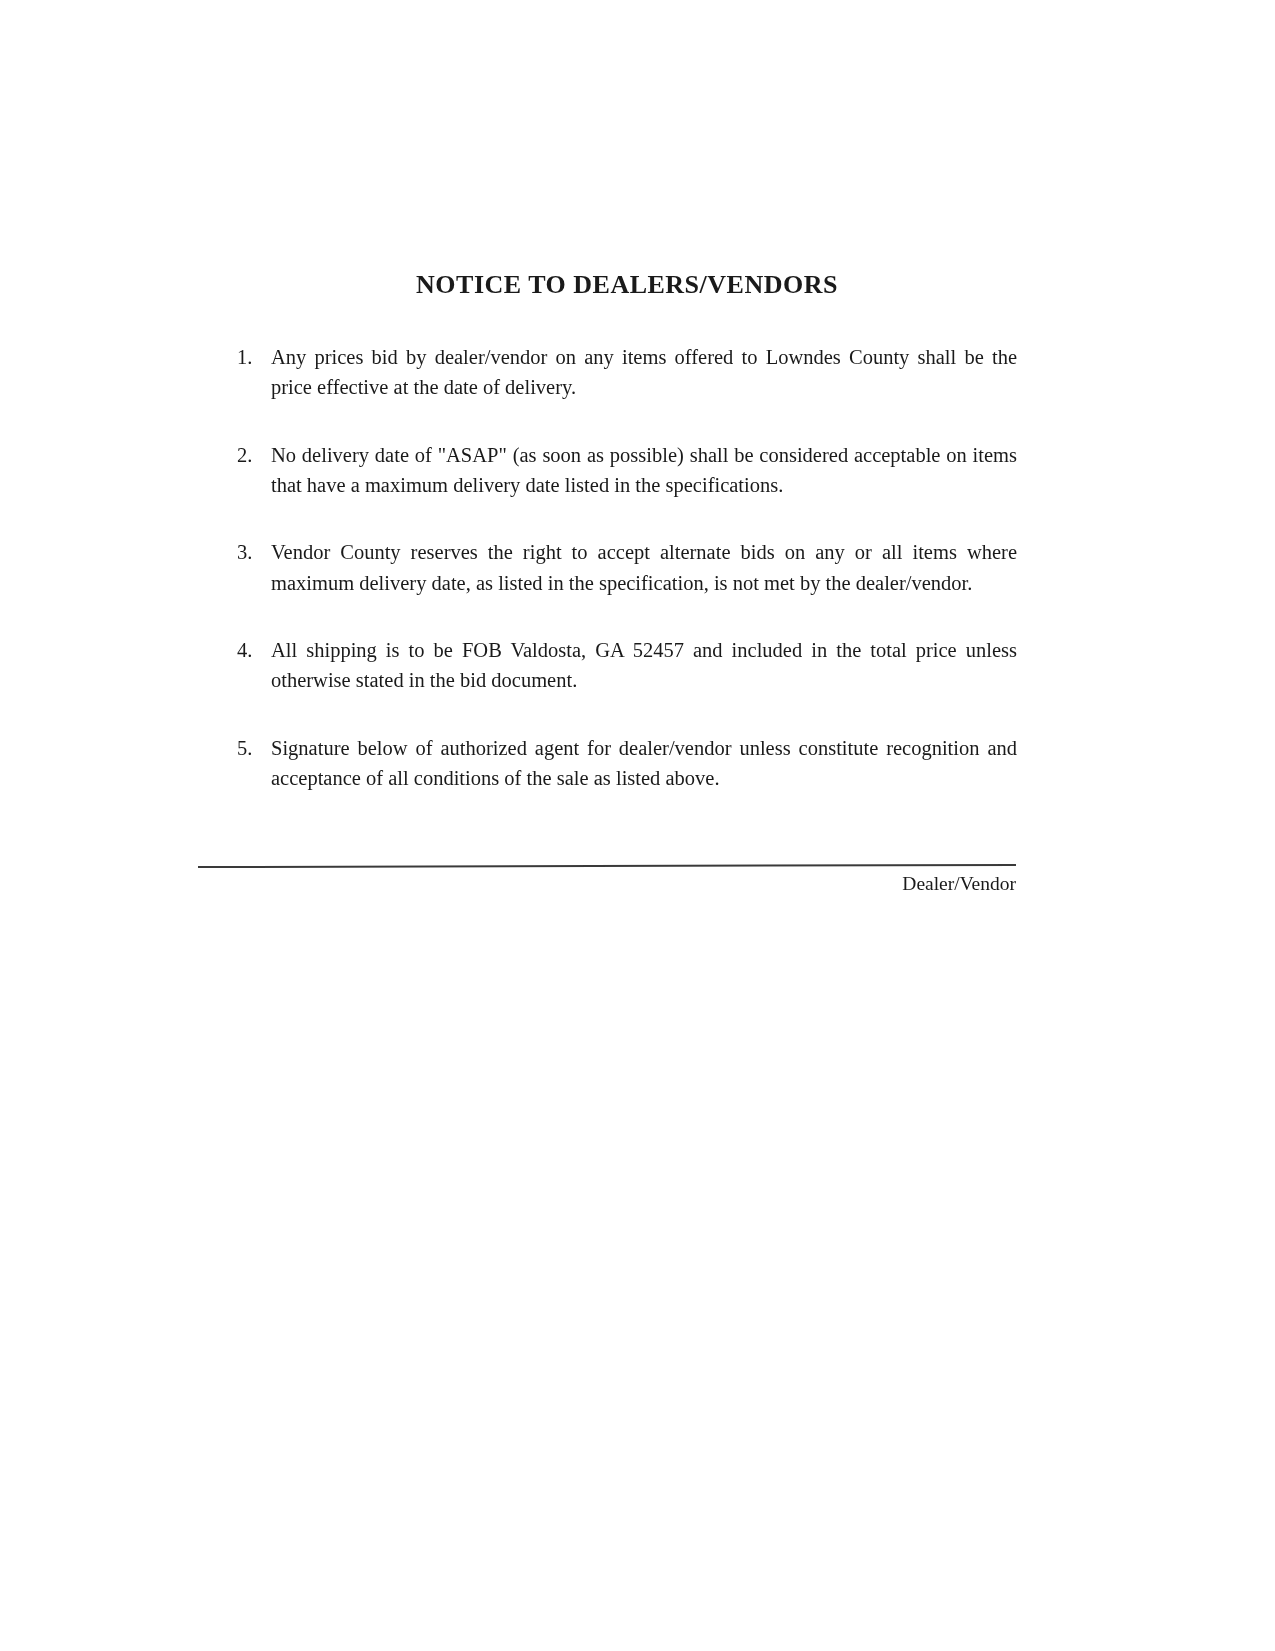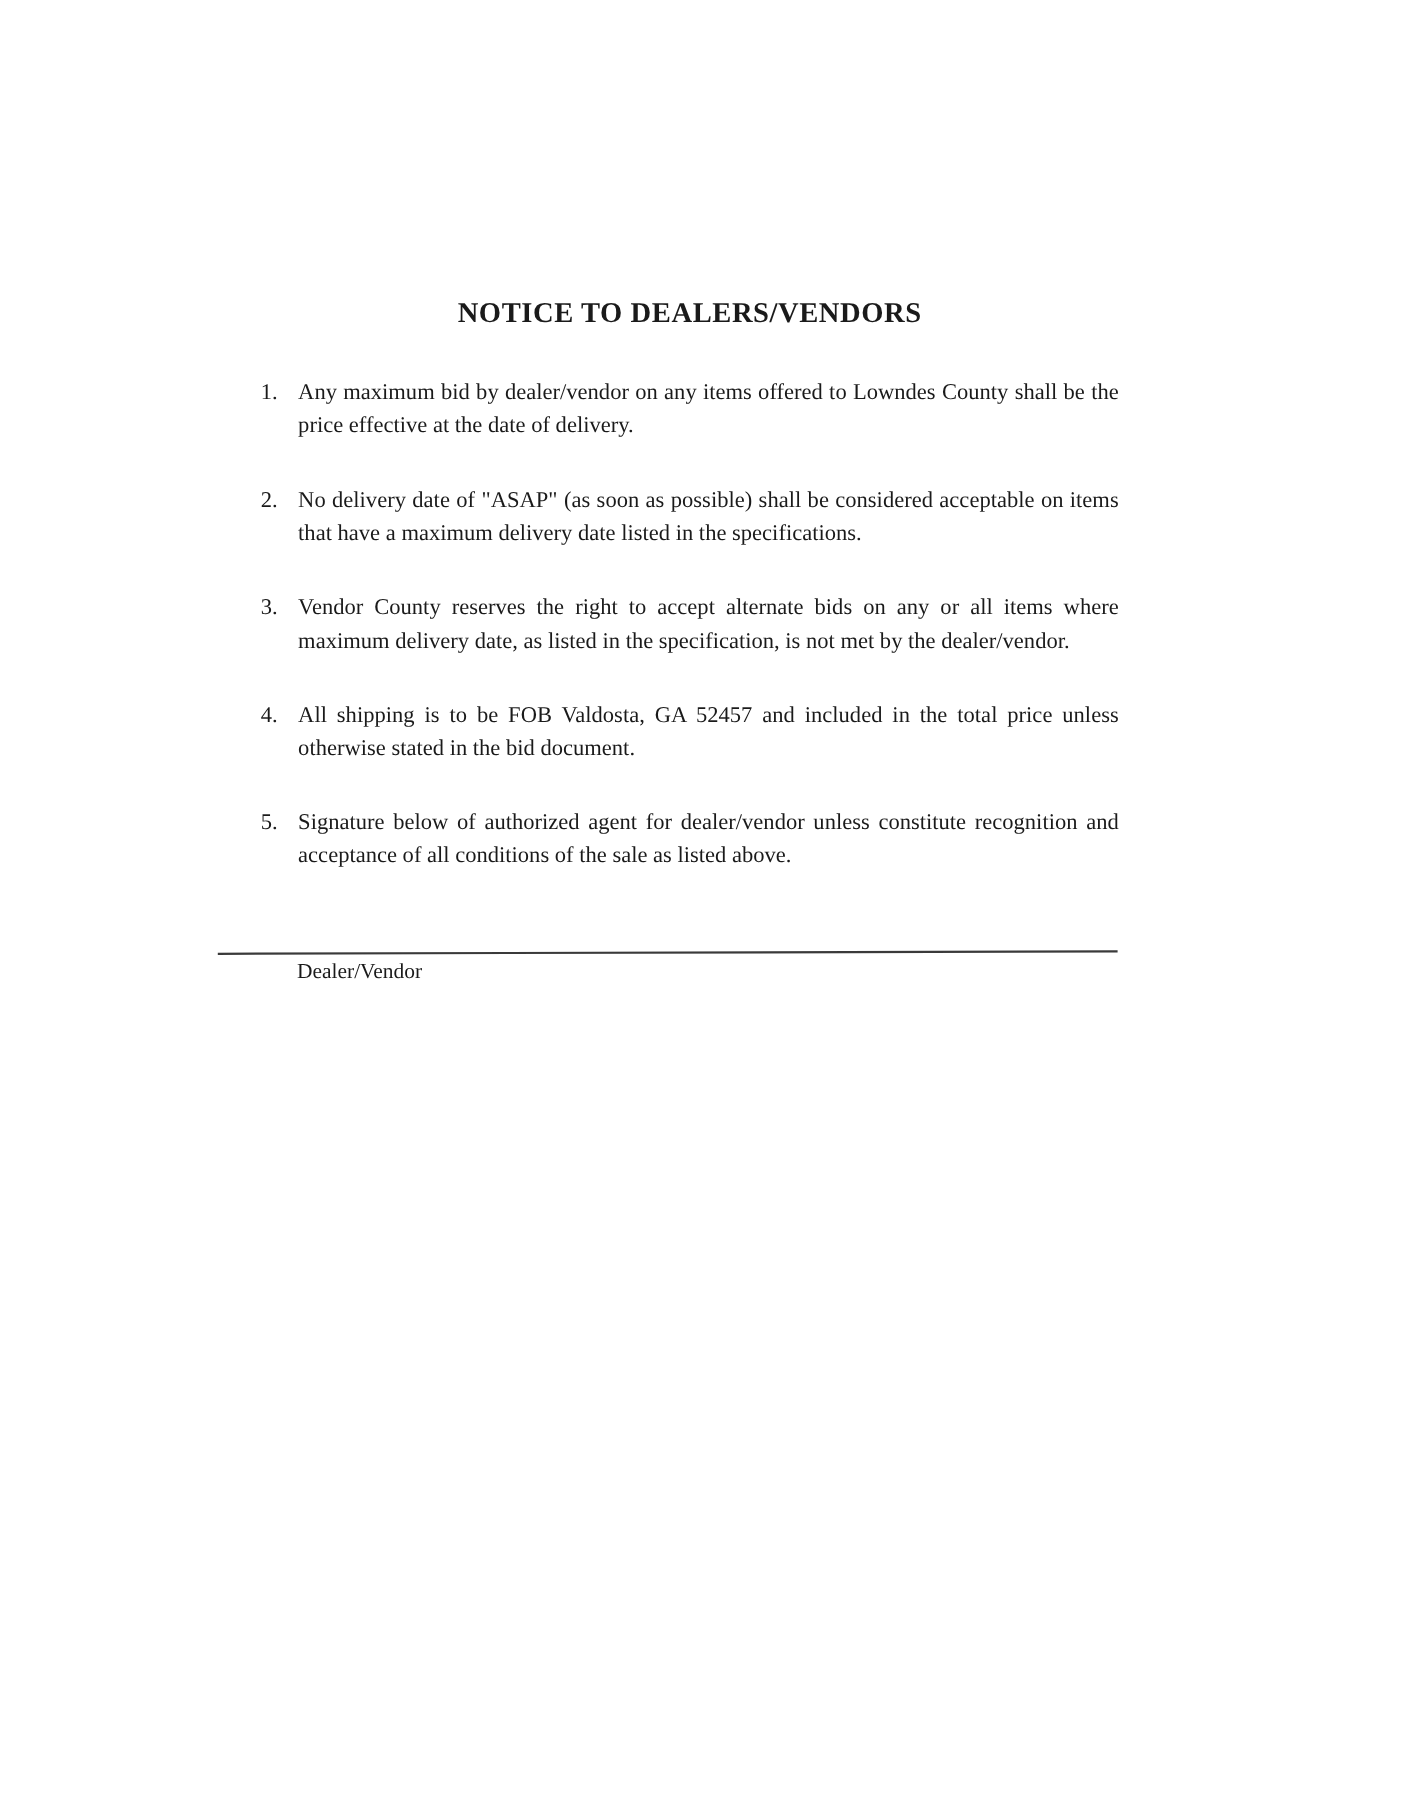--- a/index.html
+++ b/index.html
@@ -45,20 +45,21 @@
     text-align: left;
   }
   .notice-item .item-text {
     flex: 1 1 auto;
     text-align: justify;
   }
   .signature-section {
     margin-left: -39px; 
     margin-top: 72px;
     width: 818px;
+    text-align: right;
   }
   .signature-block {
     margin-bottom: 58px;
   }
   .signature-line {
     border-top: 2px solid #3a3a3a;
     width: 100%;
     height: 0;
     transform: rotate(-0.15deg);
   }
@@ -73,21 +74,21 @@
 
 <div class="page">
   <div class="content">
 
     <h1 class="doc-title">NOTICE TO DEALERS/VENDORS</h1>
 
     <div class="notice-list">
 
       <div class="notice-item">
         <span class="num">1.</span>
-        <span class="item-text">Any maximum bid by dealer/vendor on any items offered to Lowndes County shall be the price effective at the date of delivery.</span>
+        <span class="item-text">Any prices bid by dealer/vendor on any items offered to Lowndes County shall be the price effective at the date of delivery.</span>
       </div>
 
       <div class="notice-item">
         <span class="num">2.</span>
         <span class="item-text">No delivery date of "ASAP" (as soon as possible) shall be considered acceptable on items that have a maximum delivery date listed in the specifications.</span>
       </div>
 
       <div class="notice-item">
         <span class="num">3.</span>
         <span class="item-text">Vendor County reserves the right to accept alternate bids on any or all items where maximum delivery date, as listed in the specification, is not met by the dealer/vendor.</span>

